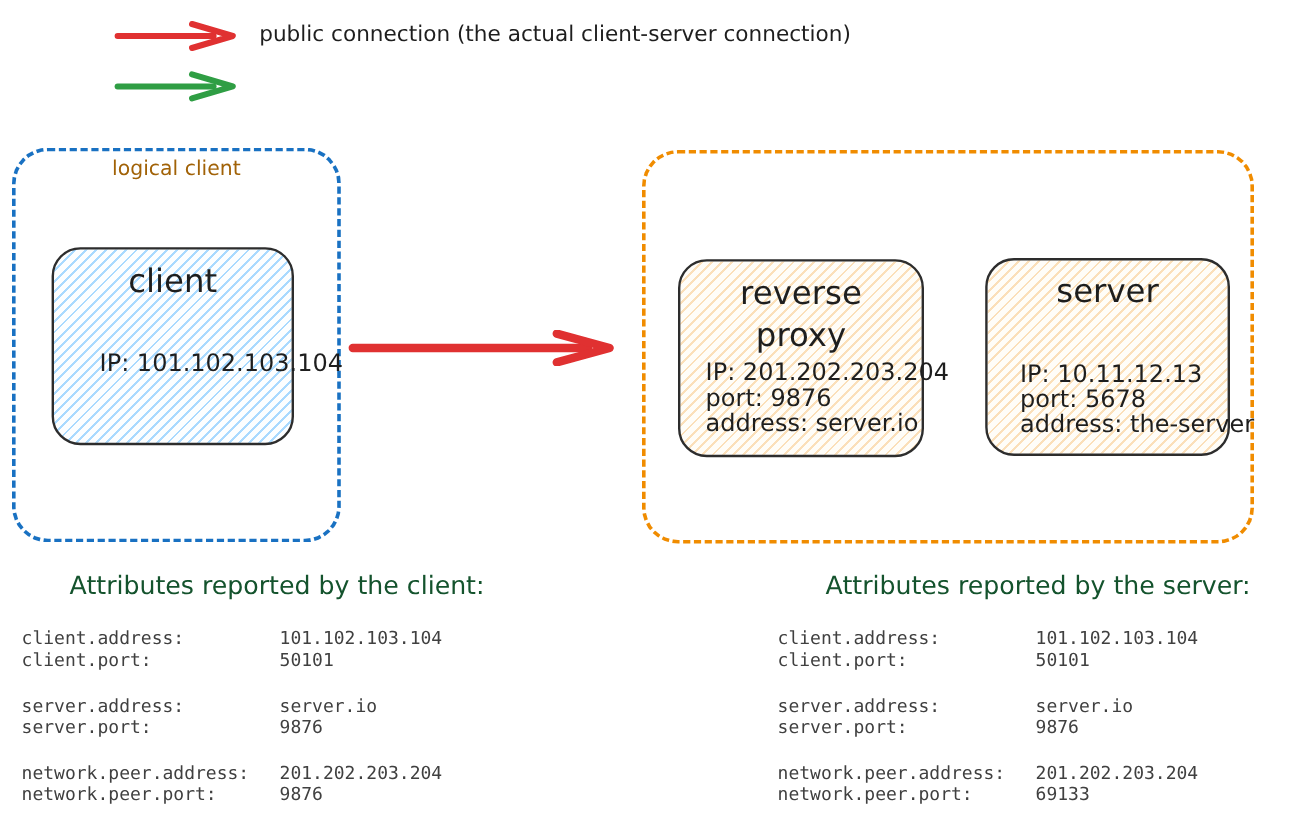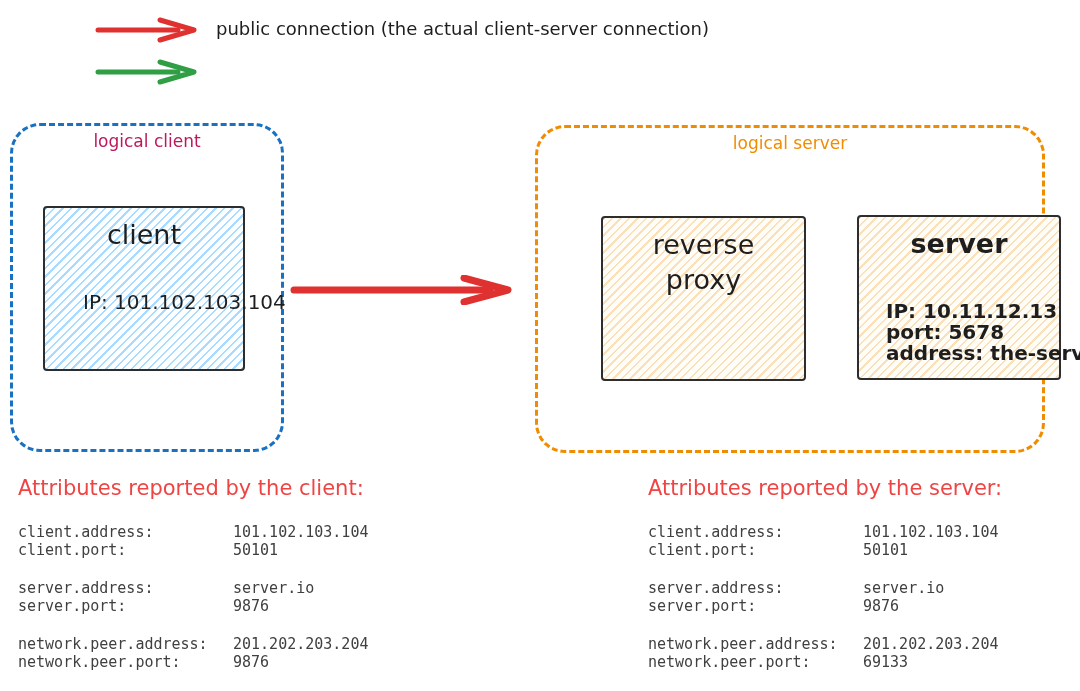--- a/index.html
+++ b/index.html
@@ -40,45 +40,44 @@
     width: 510px; height: 328px;
     border: 3px dashed #f08c00;
   }
   .group-label {
     position: absolute;
     top: 5px; left: 0; right: 0;
     text-align: center;
     font-size: 17px;
     white-space: nowrap;
   }
-  .group--client .group-label { color: #be185d; }
+  .group--client .group-label { color: #a16207; }
   .group--server .group-label { color: #f08c00; }
 
   
   .node {
     position: absolute;
     border: 2px solid #2d2d2d;
-    border-radius: 4px;
+    border-radius: 24px;
   }
   .fill-blue {
     background-color: #fcfeff;
     background-image: repeating-linear-gradient(135deg,
       rgba(165,216,255,0.95) 0px, rgba(165,216,255,0.95) 1.7px,
       rgba(255,255,255,0) 1.7px, rgba(255,255,255,0) 6px);
   }
   .fill-peach {
     background-color: #fffdf8;
     background-image: repeating-linear-gradient(135deg,
       rgba(250,216,170,0.8) 0px, rgba(250,216,170,0.8) 1.7px,
       rgba(255,255,255,0) 1.7px, rgba(255,255,255,0) 6px);
-    margin-left: 36px;
   }
   .node--client   { left: 30px;  top: 80px; width: 202px; height: 165px; }
   .node--proxy    { left: 27px;  top: 88px; width: 205px; height: 165px; }
-  .node--server   { left: 283px; top: 87px; width: 204px; height: 165px; font-weight: bold; }
+  .node--server   { left: 283px; top: 87px; width: 204px; height: 165px; }
 
   .node-title {
     position: absolute;
     top: 9px; left: 0; right: 0;
     text-align: center;
     font-size: 27px;
     line-height: 35px;
     color: #1e1e1e;
   }
   .node--proxy .node-title {
@@ -102,22 +101,23 @@
     fill: none;
     stroke-linecap: round;
     stroke-linejoin: round;
   }
 
   
   .attr-heading {
     position: absolute;
     top: 476px;
     font-size: 21px;
-    color: #ef4444;
-    white-space: nowrap;
+    color: #14532d;
+    white-space: nowrap;
+    margin-left: 40px;
   }
   .attr-heading--client { left: 18px; }
   .attr-heading--server { left: 648px; }
 
   .attr-list {
     position: absolute;
     top: 523px;
     font-family: "DejaVu Sans Mono", "Liberation Mono", monospace;
     font-size: 15px;
     line-height: 18px;
@@ -159,24 +159,28 @@
       </div>
     </div>
   </div>
 
   <svg class="arrow-svg" style="left:290px; top:275px;" width="228" height="30" viewBox="0 0 228 30">
     <path class="arrow-stroke" d="M4 15 H200" stroke="#e03131" stroke-width="7"></path>
     <path class="arrow-stroke" d="M174 3 L218 15 L174 27" stroke="#e03131" stroke-width="7"></path>
   </svg>
 
   <div class="group group--server">
-    <div class="group-label">logical server</div>
 
     <div class="node node--proxy fill-peach">
       <div class="node-title">reverse proxy</div>
+      <div class="node-lines">
+        <div>IP: 201.202.203.204</div>
+        <div>port: 9876</div>
+        <div>address: server.io</div>
+      </div>
     </div>
 
     <div class="node node--server fill-peach">
       <div class="node-title">server</div>
       <div class="node-lines">
         <div>IP: 10.11.12.13</div>
         <div>port: 5678</div>
         <div>address: the-server</div>
       </div>
     </div>

